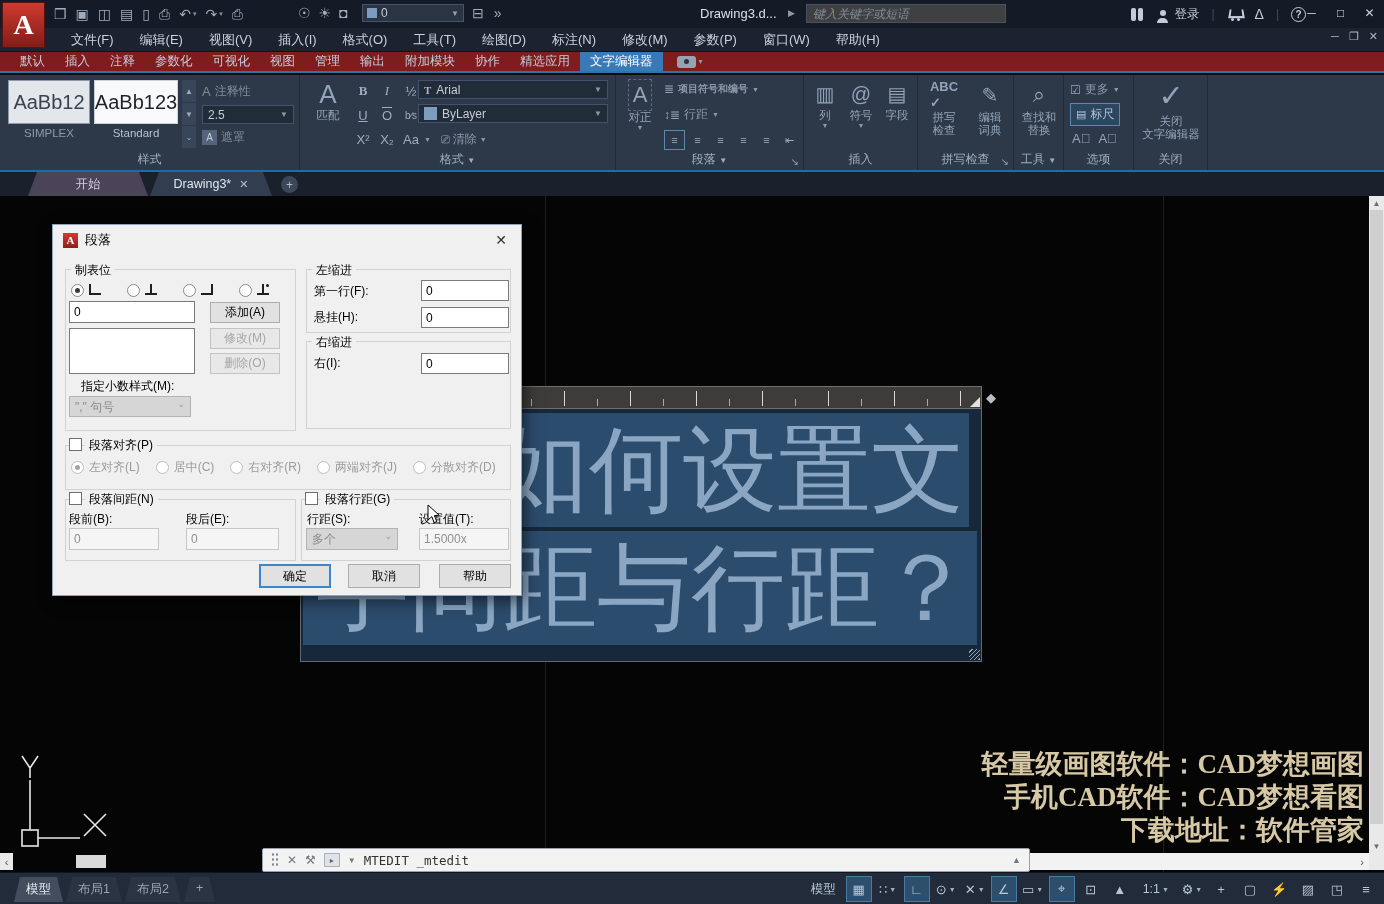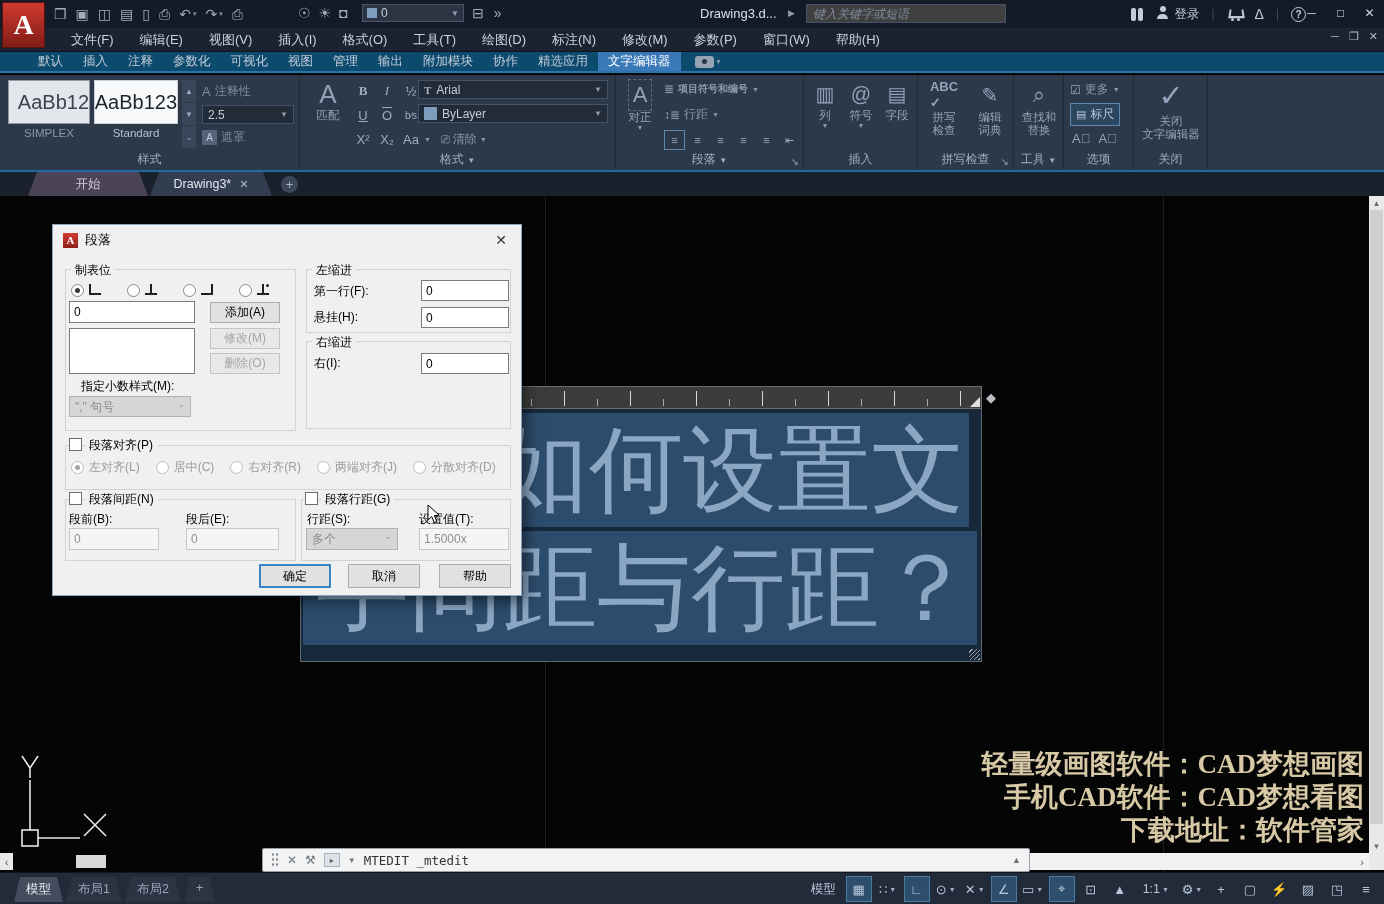--- a/index.html
+++ b/index.html
@@ -33,41 +33,41 @@
   .cart::after{content:'';position:absolute;left:4px;bottom:0;width:3px;height:3px;border-radius:50%;background:#c3ccd8;box-shadow:6px 0 0 #c3ccd8;}
   .qmark{width:15px;height:15px;border:1.5px solid #c3ccd8;border-radius:50%;display:flex;align-items:center;justify-content:center;font-size:10px;font-weight:bold;color:#c3ccd8;}
   .tbsep{color:#3c4track;color:#3d4a5e;}
   #win-controls{position:absolute;right:0;top:0;display:flex;}
   #win-controls .wc{width:29px;height:26px;display:flex;align-items:center;justify-content:center;color:#cfd6e0;font-size:12px;}
   
   #menubar{position:absolute;left:0;top:28px;width:1384px;height:24px;background:#1b2230;border-bottom:1px solid #0e1320;display:flex;align-items:center;padding-left:58px;gap:0;}
   .menu-item{padding:0 13px;font-size:13px;color:#c9d2de;line-height:23px;}
   #mdi-controls{position:absolute;right:6px;top:30px;display:flex;gap:10px;color:#aeb9c6;font-size:11px;}
   
-  #ribbontabs{position:absolute;left:0;top:52px;width:1384px;height:21px;background:#0c4a6e;border-bottom:2px solid #2c74ad;display:flex;align-items:stretch;padding-left:28px;}
+  #ribbontabs{position:absolute;left:0;top:52px;width:1384px;height:21px;background:#7f1d1d;border-bottom:2px solid #2c74ad;display:flex;align-items:stretch;padding-left:10px;}
   .rtab{padding:0 10px;display:flex;align-items:center;font-size:12.5px;color:#c2ccd9;}
   .rtab.active{background:#3a79b8;color:#ffffff;}
   #rec-icon{margin-left:14px;display:flex;align-items:center;gap:3px;}
   #rec-icon .cam{width:19px;height:12px;border-radius:3px;background:#96a3b3;position:relative;}
   #rec-icon .cam::after{content:'';position:absolute;left:7px;top:3.5px;width:5px;height:5px;border-radius:50%;background:#2a3342;}
   #rec-icon .caret{font-size:8px;color:#8b99ab;}
   
   #ribbon{position:absolute;left:0;top:75px;width:1384px;height:97px;background:#2d3848;border-bottom:2px solid #1e6ba6;}
   .panel{position:absolute;top:0;height:95px;border-right:1px solid #202a38;}
   .ptitle{position:absolute;bottom:2px;left:0;right:0;text-align:center;font-size:12px;color:#9db0c3;}
   .ptitle .caret{font-size:8px;}
   .launcher{position:absolute;right:4px;bottom:3px;color:#8aa0b5;font-size:10px;}
   .rbtn-big{position:absolute;display:flex;flex-direction:column;align-items:center;color:#93a5ba;}
   .rbtn-big .ric{font-size:26px;line-height:30px;color:#91a4bb;}
   .rbtn-big .rlb{font-size:11.5px;line-height:13px;text-align:center;color:#93a5ba;}
   .rsm{display:flex;align-items:center;justify-content:center;width:22px;height:20px;color:#9cadc2;font-size:13px;}
   .rrow{position:absolute;display:flex;gap:4px;align-items:center;color:#93a5ba;}
   .rcombo{position:absolute;height:19px;background:#222b38;border:1px solid #43516a;display:flex;align-items:center;padding:0 5px;gap:5px;color:#c3ccd8;}
   .rcombo .caret{margin-left:auto;font-size:8px;color:#8b99ab;}
-  .galitem{position:absolute;height:44px;border:1px solid #8d99a8;display:flex;align-items:center;justify-content:flex-end;font-size:20px;overflow:hidden;}
+  .galitem{position:absolute;height:44px;border:1px solid #8d99a8;display:flex;align-items:center;justify-content:center;font-size:20px;overflow:hidden;}
   .gallbl{position:absolute;text-align:center;font-size:11.5px;color:#8d9aab;}
   .galscroll{position:absolute;display:flex;flex-direction:column;gap:1px;}
   .galscroll span{width:14px;height:22px;background:#394559;color:#9cadc2;font-size:8px;display:flex;align-items:center;justify-content:center;}
   .hlbox{background:#2c4660;border:1px solid #5d88ad !important;}
   .alnbtn{width:21px;height:20px;border:1px solid #44536a;display:flex;align-items:center;justify-content:center;color:#9cadc2;font-size:11px;background:#2d3848;}
   
   #doctabs{position:absolute;left:0;top:172px;width:1384px;height:24px;background:#1a212d;}
   .dtab{position:absolute;top:0;height:24px;display:flex;align-items:center;justify-content:center;gap:8px;font-size:12.5px;clip-path:polygon(9px 0,calc(100% - 9px) 0,100% 100%,0 100%);}
   #tab-plus{position:absolute;left:281px;top:4px;width:17px;height:17px;border-radius:50%;background:#3c4優;background:#3c4859;color:#aebbcb;display:flex;align-items:center;justify-content:center;font-size:12px;}
   
@@ -213,21 +213,21 @@
           <span>»</span>
         </span>
       </div>
     <div id="doc-title">Drawing3.d...</div>
     <div id="title-arrow">▶</div>
     <div id="search-box">
       <input type="text" placeholder="键入关键字或短语" style="">
     </div>
     <div id="tb-right">
       <span class="binoc"></span>
-      <span style="display:flex;align-items:flex-start;gap:5px;">
+      <span style="display:flex;align-items:flex-end;gap:5px;">
         <span class="person"></span>
         <span style="font-size:12.5px;">登录</span>
       </span>
       <span class="tbsep">|</span>
       <span class="cart"></span>
       <span style="font-size:14px;color:#c3ccd8;">Δ</span>
       <span class="tbsep">|</span>
       <span class="qmark">?</span>
     </div>
     <div id="win-controls">

